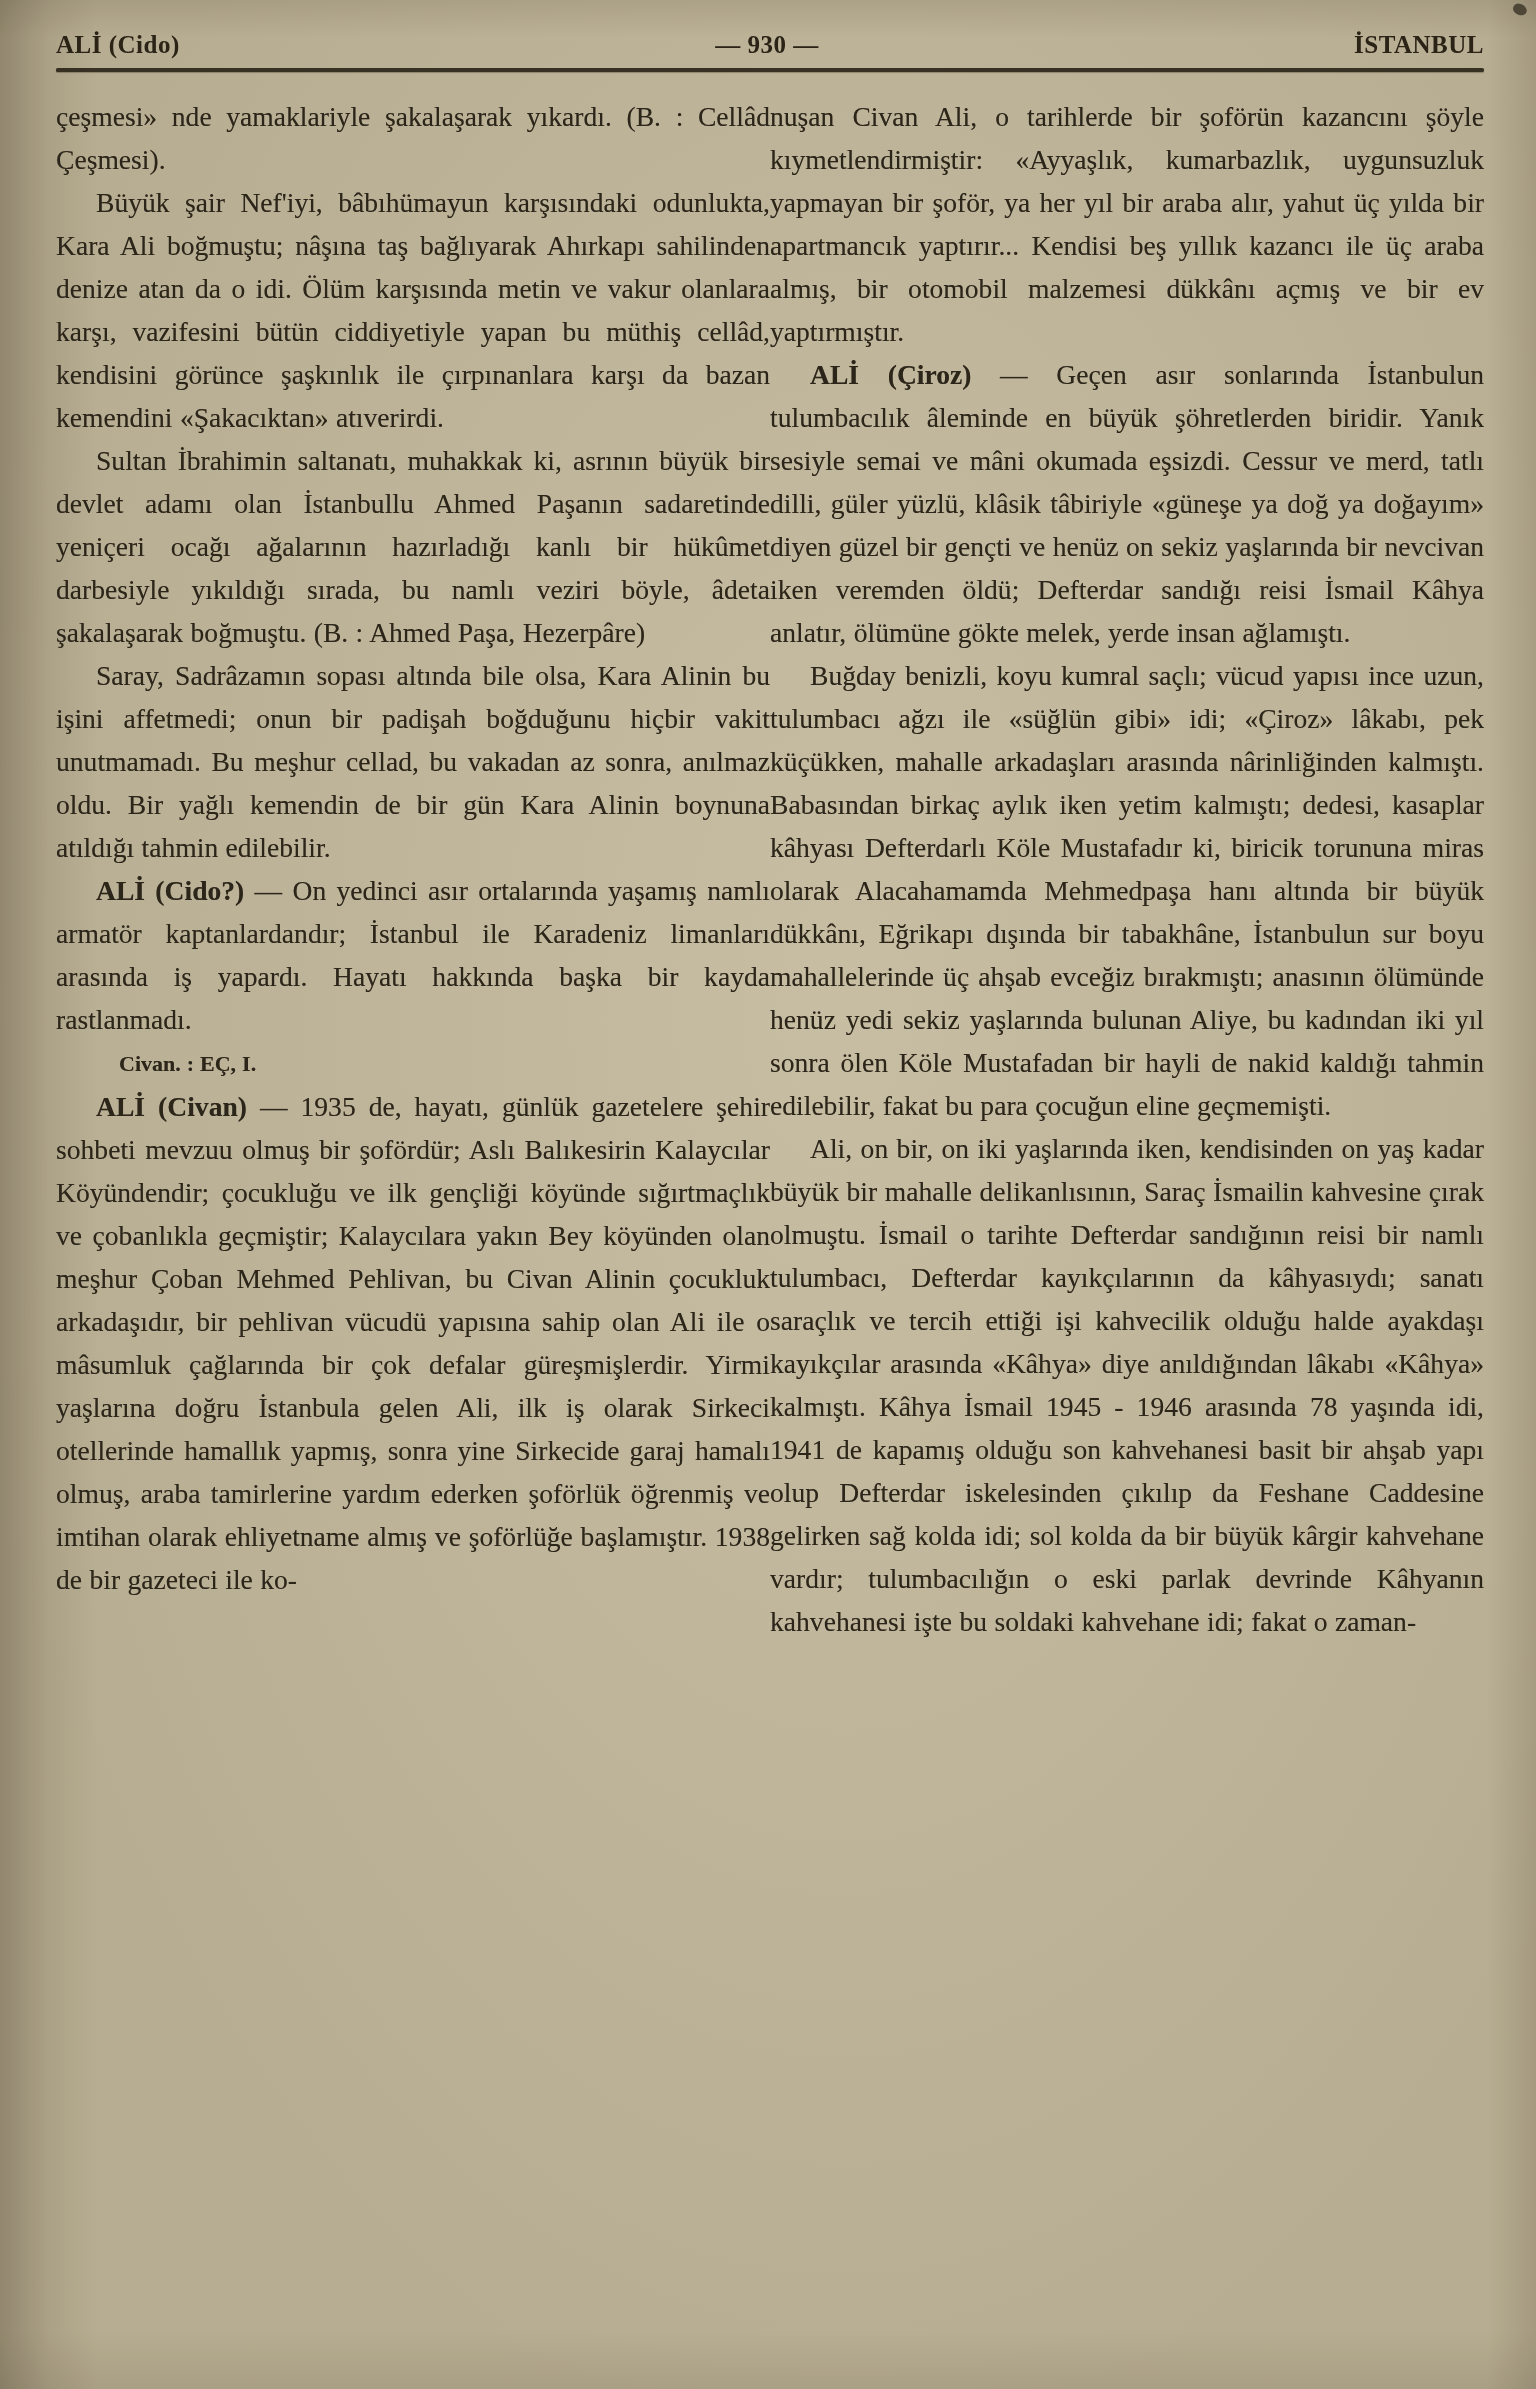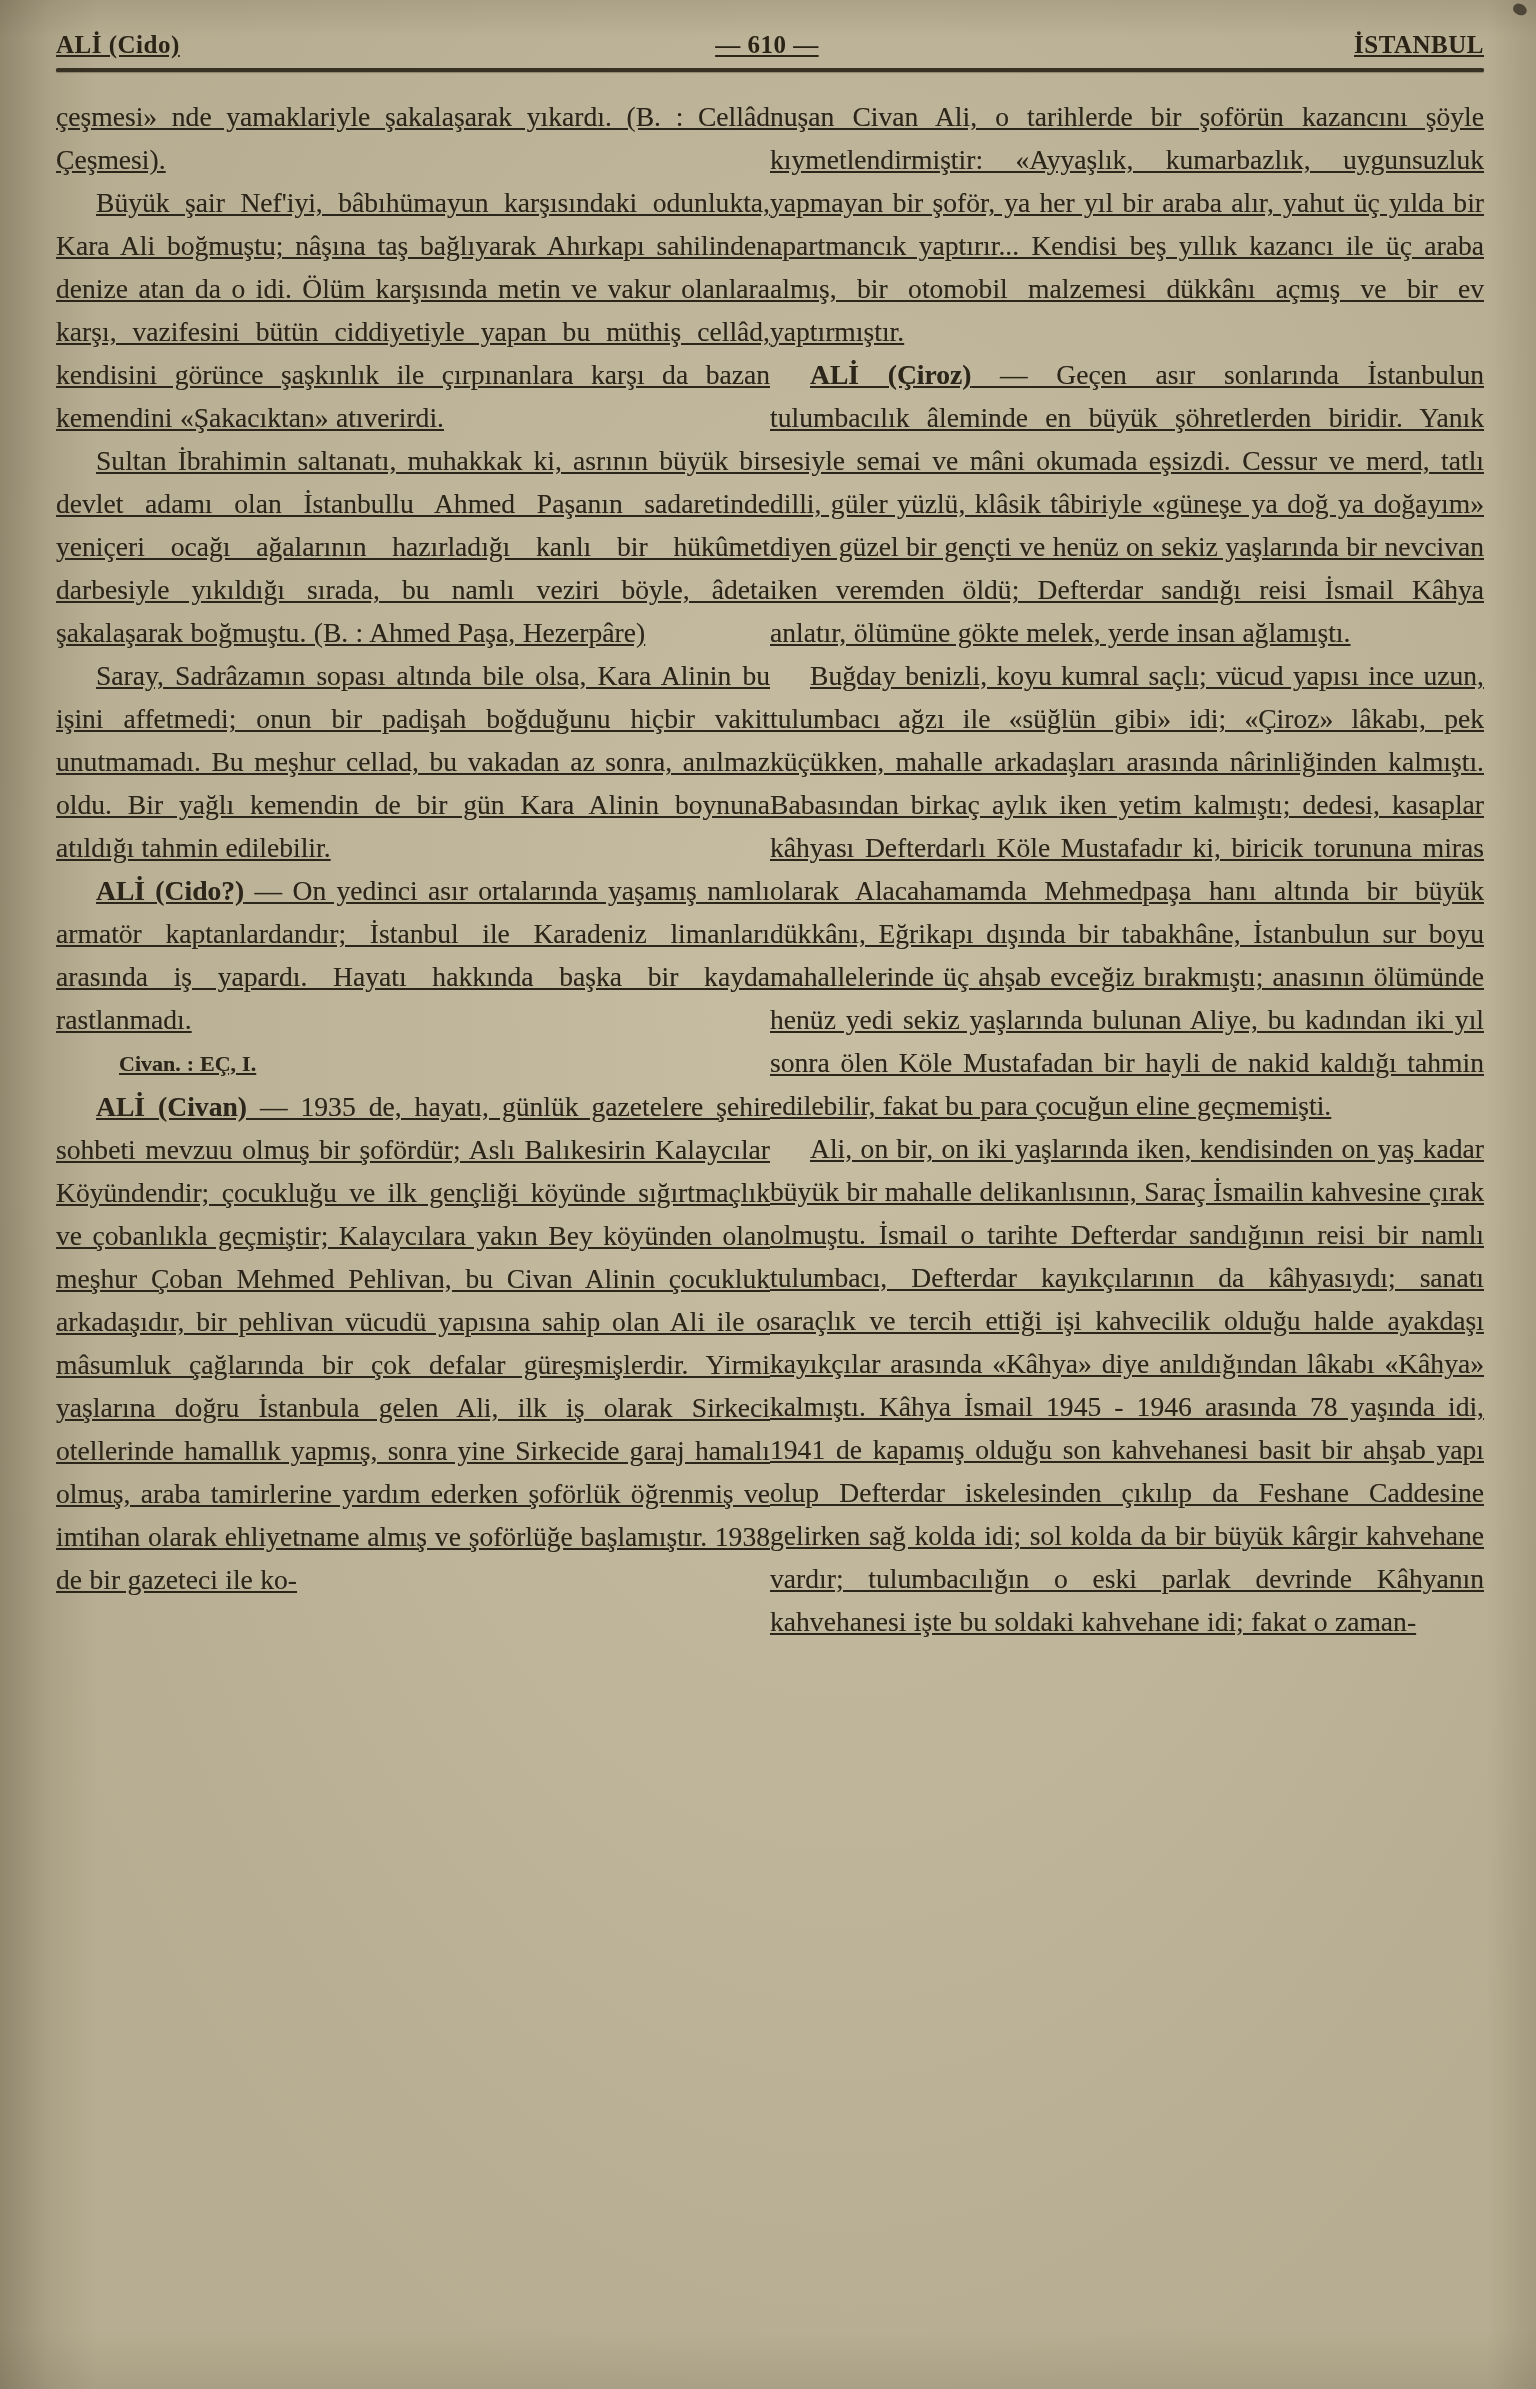--- a/index.html
+++ b/index.html
@@ -25,21 +25,20 @@
       linear-gradient(90deg, rgba(70,58,36,0.32) 0px, rgba(70,58,36,0.10) 49px, rgba(0,0,0,0) 97px),
       linear-gradient(270deg, rgba(70,58,36,0.16) 0px, rgba(0,0,0,0) 49px),
       linear-gradient(180deg, rgba(70,58,36,0.14) 0px, rgba(0,0,0,0) 38px),
       linear-gradient(0deg, rgba(70,58,36,0.12) 0px, rgba(0,0,0,0) 59px);
   }
   .page {
     position: absolute;
     inset: 0;
     box-sizing: border-box;
     padding: 31px 52px 0 56px;
-    text-decoration: underline;
   }
   .header {
     display: flex;
     justify-content: space-between;
     align-items: baseline;
     font-size: 25px;
     font-weight: bold;
     letter-spacing: 0.5px;
     color: #2a2316;
   }
@@ -98,21 +97,21 @@
 </style>
 </head>
 <body style="background-color: rgb(194, 184, 155); color: rgb(44, 37, 25);">
 
 <div class="paper-texture"></div>
 <div class="speck"></div>
 
 <div class="page">
   <div class="header">
     <span class="h-left">ALİ (Cido)</span>
-    <span class="h-center">— 610 —</span>
+    <span class="h-center">— 930 —</span>
     <span class="h-right">İSTANBUL</span>
   </div>
   <div class="rule"></div>
   <div class="columns">
     <div class="col" id="col-left">
         <p class="">çeşmesi» nde yamaklariyle şakalaşarak yıkardı. (B. : Cellâd Çeşmesi).</p>
         <p class=" indent">Büyük şair Nef'iyi, bâbıhümayun karşısındaki odunlukta, Kara Ali boğmuştu; nâşına taş bağlıyarak Ahırkapı sahilinden denize atan da o idi. Ölüm karşısında metin ve vakur olanlara karşı, vazifesini bütün ciddiyetiyle yapan bu müthiş cellâd, kendisini görünce şaşkınlık ile çırpınanlara karşı da bazan kemendini «Şakacıktan» atıverirdi.</p>
         <p class=" indent">Sultan İbrahimin saltanatı, muhakkak ki, asrının büyük bir devlet adamı olan İstanbullu Ahmed Paşanın sadaretinde yeniçeri ocağı ağalarının hazırladığı kanlı bir hükûmet darbesiyle yıkıldığı sırada, bu namlı veziri böyle, âdeta şakalaşarak boğmuştu. (B. : Ahmed Paşa, Hezerpâre)</p>
         <p class=" indent">Saray, Sadrâzamın sopası altında bile olsa, Kara Alinin bu işini affetmedi; onun bir padişah boğduğunu hiçbir vakit unutmamadı. Bu meşhur cellad, bu vakadan az sonra, anılmaz oldu. Bir yağlı kemendin de bir gün Kara Alinin boynuna atıldığı tahmin edilebilir.</p>
         <p class=" indent"><b class="lead">ALİ (Cido?)</b> — On yedinci asır ortalarında yaşamış namlı armatör kaptanlardandır; İstanbul ile Karadeniz limanları arasında iş yapardı. Hayatı hakkında başka bir kayda rastlanmadı.</p>

